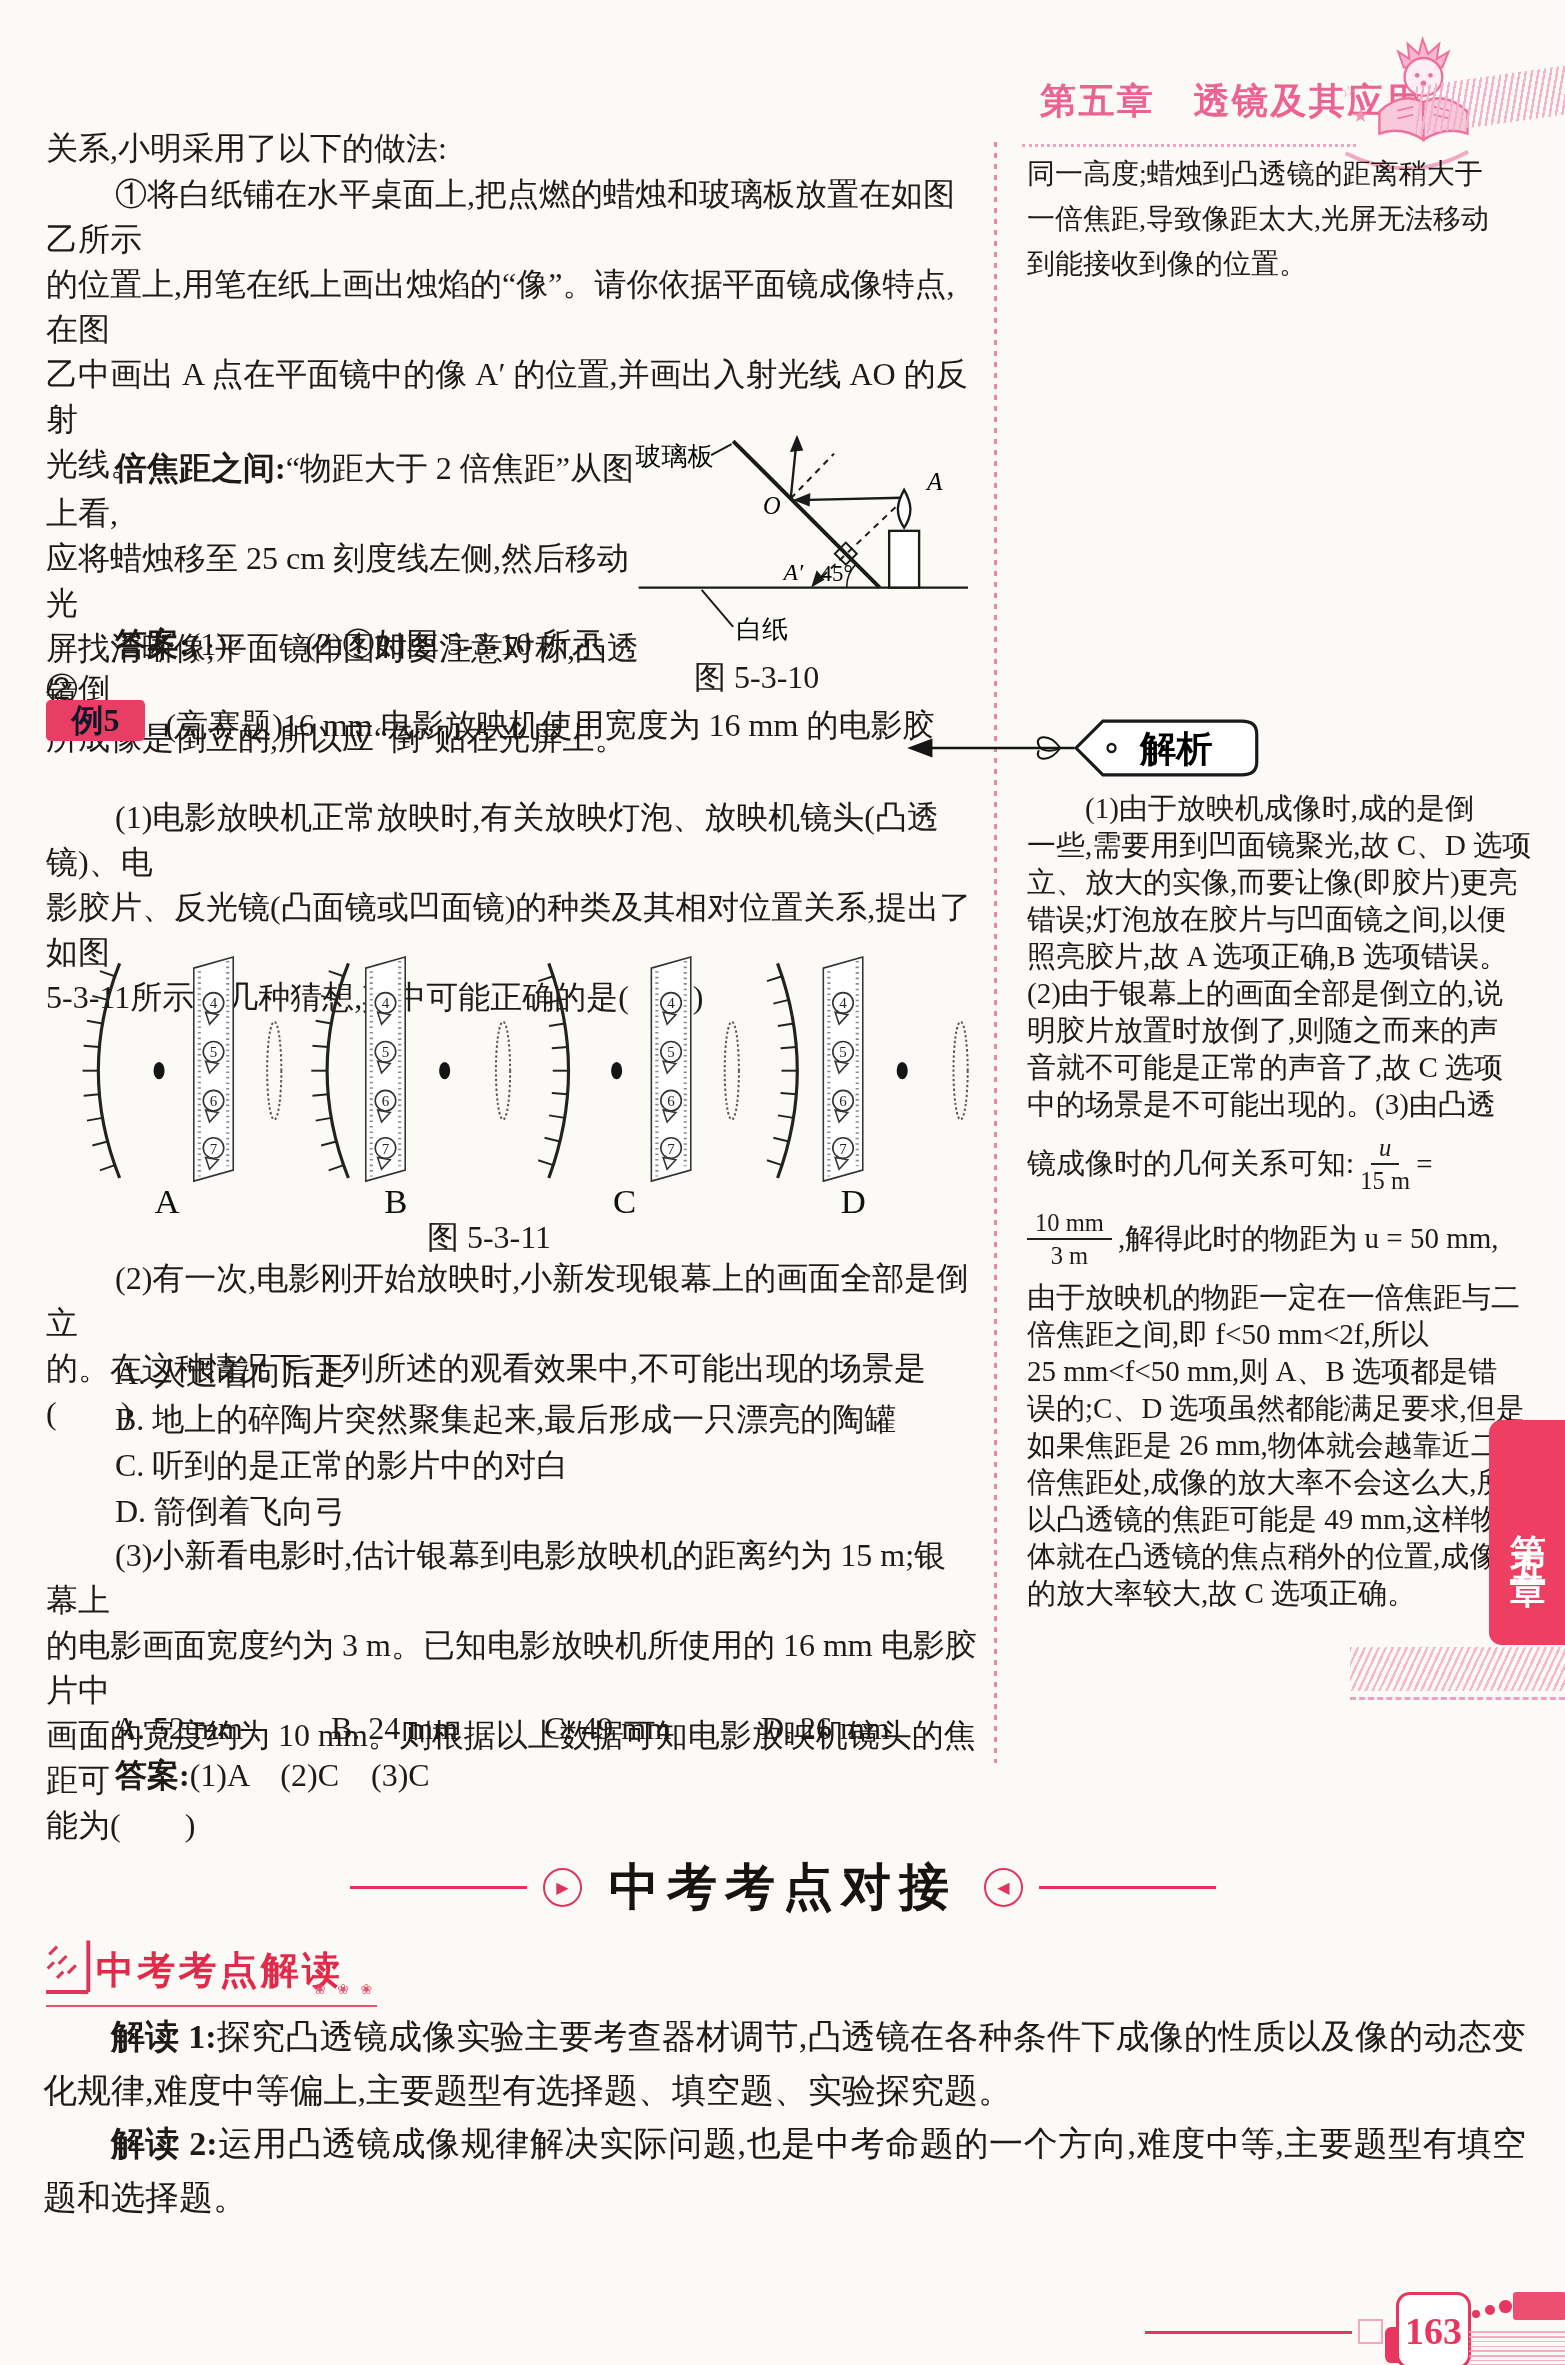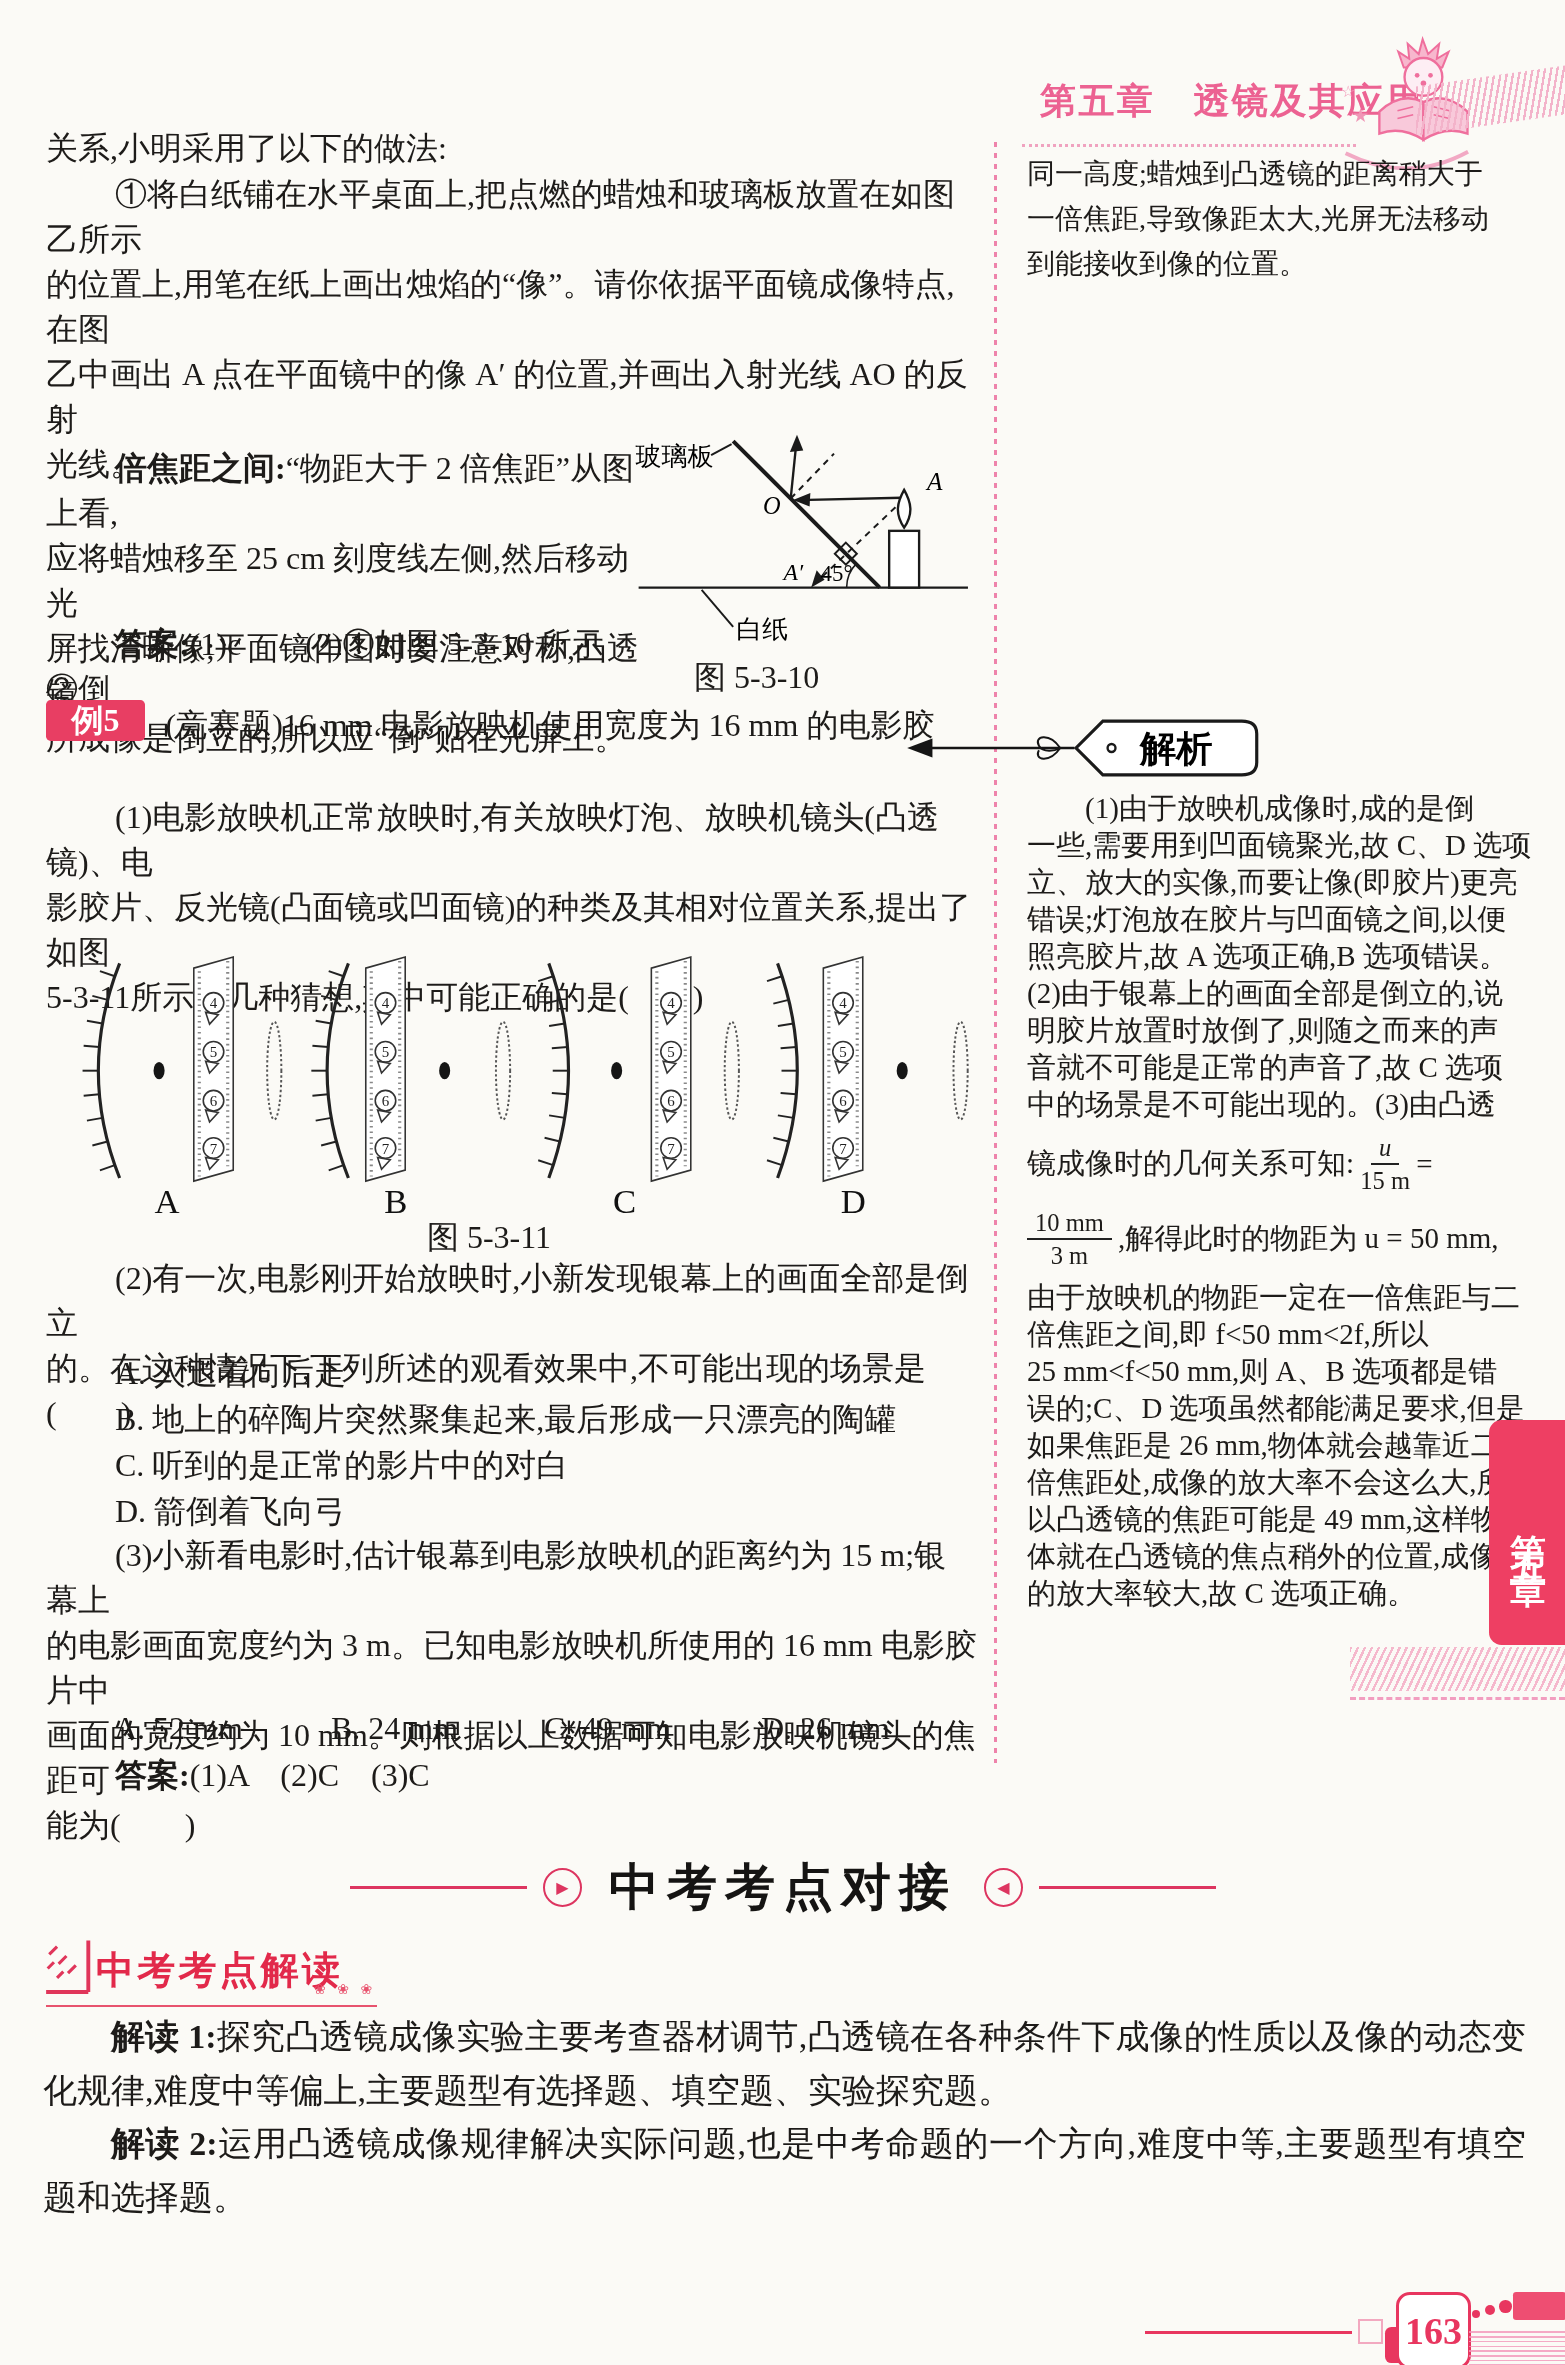--- a/index.html
+++ b/index.html
@@ -11,21 +11,21 @@
   .ind{text-indent:69px;}
   
   #chapter-title{font-size:36px;font-weight:bold;color:#ec6292;letter-spacing:2.4px;}
   #title-underline{border-top:3.2px dotted #f0a3c0;width:334px;height:0;}
   .star{color:#f095b6;}
   #hatch-tr{width:150px;height:49px;transform:skewY(-8deg);
      background:repeating-linear-gradient(100deg,#f3b3ca 0 2.4px,rgba(0,0,0,0) 2.4px 6.3px);}
   
   #divider{width:3.2px;background:repeating-linear-gradient(to bottom,#ee83ab 0 5.5px,rgba(0,0,0,0) 5.5px 11px);}
   
-  #example-badge{display:inline-block;min-width:99px;height:41px;background:#e83e63;color:#ffffff;
+  #example-badge{display:inline-block;min-width:99px;height:41px;background:#e83e63;color:#0f172a;
      font-weight:bold;font-size:32px;line-height:41px;text-align:center;border-radius:4.7px;
      margin-right:20.5px;vertical-align:4.7px;}
   
   .rcol .ln{font-size:29px;line-height:37px;}
   .rtop .ln{font-size:28px;line-height:45px;}
   .frac{display:inline-flex;flex-direction:column;align-items:center;font-size:24.5px;line-height:1.12;vertical-align:middle;margin:0 6.3px;}
   .frac .num{border-bottom:2.4px solid #222;padding:0 8px 1.6px;}
   .frac .den{padding-top:1.6px;}
   .formula-line{display:flex;align-items:center;font-size:29px;height:76px;}
   

